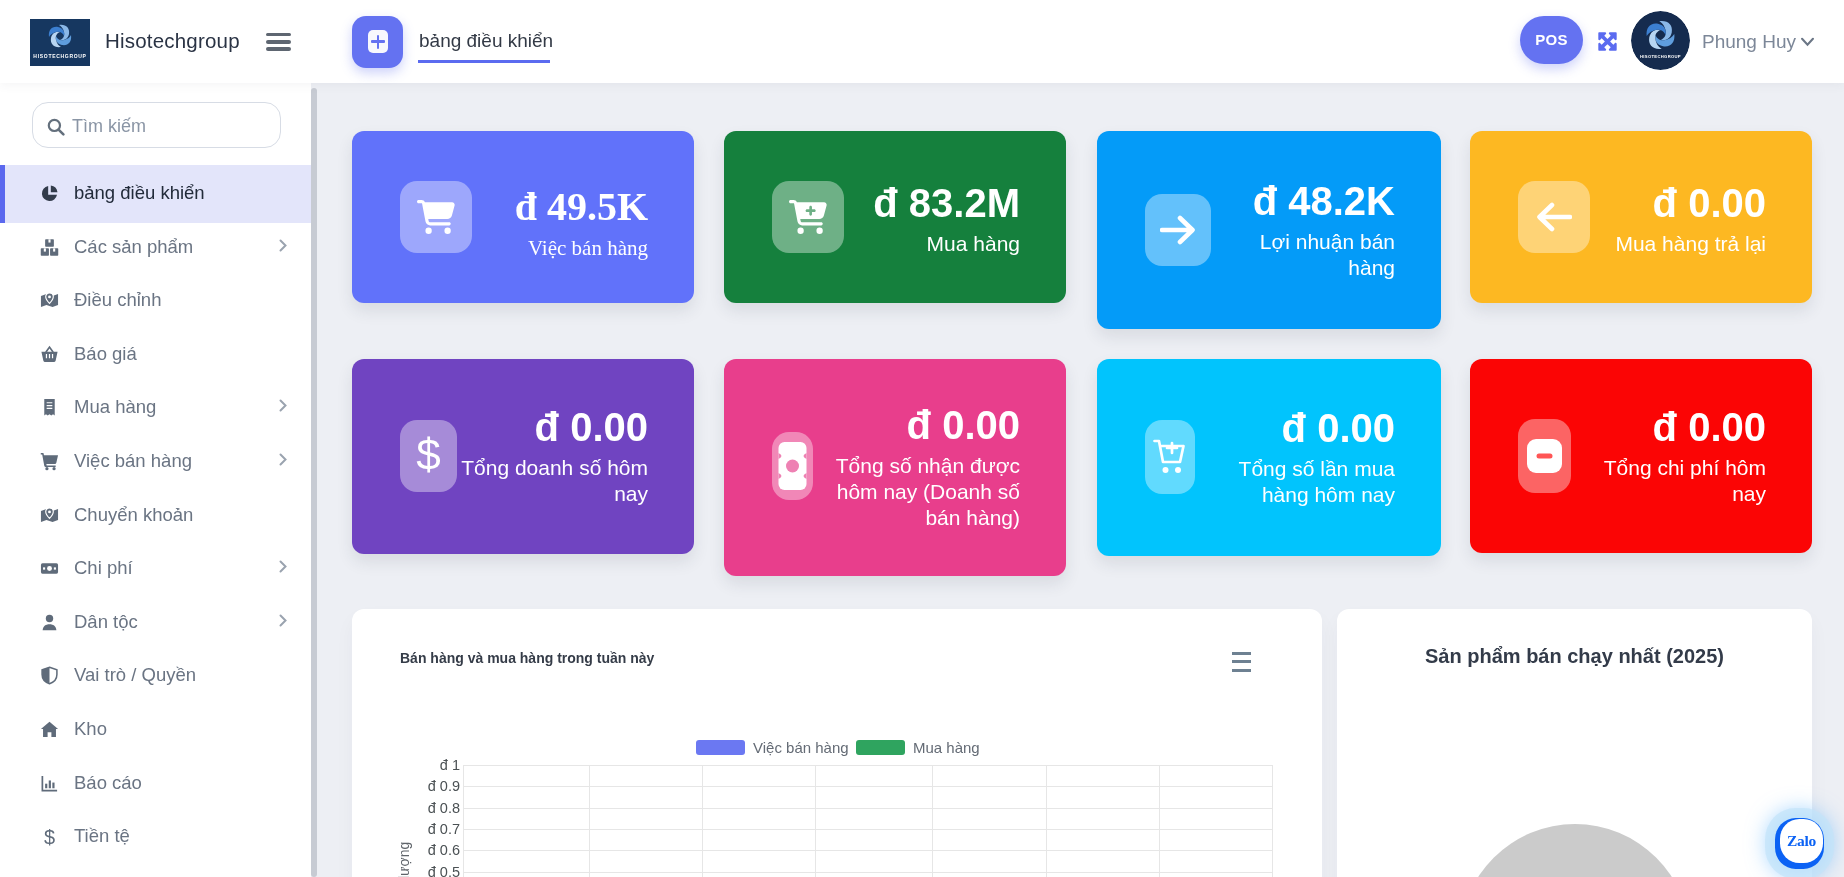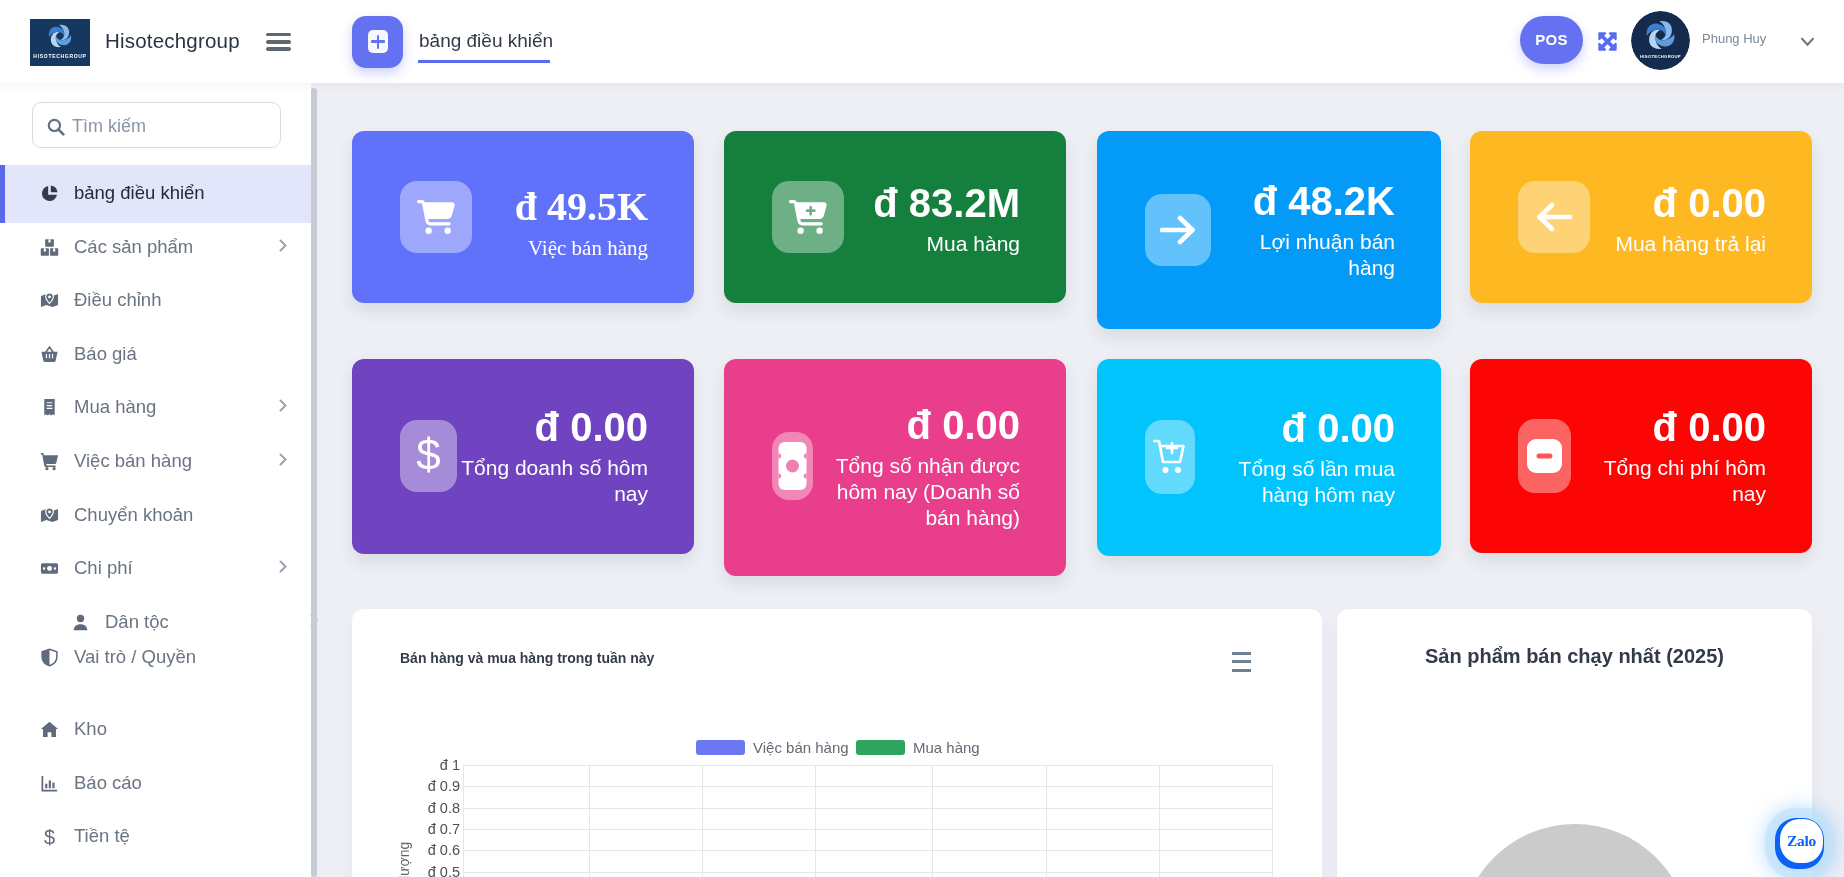--- a/index.html
+++ b/index.html
@@ -15,27 +15,27 @@
 #plusbtn { position:absolute; left:352px; top:16px; width:51px; height:52px; border-radius:14px; background:#6472f1; box-shadow:0 5px 12px rgba(100,114,241,0.32); }
 #plusbtn .inner { position:absolute; left:16px; top:14px; width:20px; height:23px; background:#f7f8fd; border-radius:5px; }
 #plusbtn .inner:before { content:""; position:absolute; left:8.7px; top:4.5px; width:2.6px; height:14px; background:#6472f1; border-radius:1px;}
 #plusbtn .inner:after { content:""; position:absolute; left:3px; top:10.2px; width:14px; height:2.6px; background:#6472f1; border-radius:1px;}
 #pagetitle { position:absolute; left:419px; top:30px; font-size:19px; color:#333a46; }
 #titleline { position:absolute; left:418px; top:60px; width:132px; height:3px; background:#5b6bf0; }
 
 #posbtn { position:absolute; left:1520px; top:16px; width:63px; height:48px; border-radius:24px; background:#6472f1; box-shadow:0 5px 12px rgba(100,114,241,0.32); color:#fff; font-size:15px; font-weight:600; text-align:center; line-height:48px; letter-spacing:0.3px; }
 #fsicon { position:absolute; left:1597px; top:31px; }
 #avatar { position:absolute; left:1631px; top:11px; width:59px; height:59px; border-radius:50%; overflow:hidden; }
-#uname { position:absolute; left:1702px; top:31px; font-size:13px; color:#7c8798; }
+#uname { position:absolute; left:1702px; top:31px; font-size:19px; color:#7c8798; }
 #uchev { position:absolute; left:1800px; top:37px; }
 
 
 #sidebar { position:absolute; left:0; top:83px; width:311px; height:794px; background:#ffffff; z-index:4; }
 #sscroll { position:absolute; left:311px; top:88px; width:6px; height:789px; background:#c7cbd3; border-radius:3px; z-index:4;}
-#search { position:absolute; left:32px; top:19px; width:249px; height:46px; border:1px solid #d7dce5; border-radius:9px; background:#fff; }
+#search { position:absolute; left:32px; top:19px; width:249px; height:46px; border:1px solid #d7dce5; border-radius:16px; background:#fff; }
 #search svg { position:absolute; left:13px; top:14px; }
 #search span { position:absolute; left:39px; top:13px; font-size:18px; color:#8a95a5; }
 
 .mitem { position:absolute; left:0; width:311px; height:46px; }
 .mitem .ic { position:absolute; left:40px; top:13px; width:19px; height:19px; }
 .mitem .lb { position:absolute; left:74px; top:11px; font-size:18.5px; color:#6a7483; }
 .mitem .ch { position:absolute; left:279px; top:14px; }
 .mitem.active { background:#e3e5fa; border-left:5px solid #5b68ee; height:58px; }
 .mitem.active .lb { color:#222b3a; top:17px; left:69px; }
 .mitem.active .ic { left:35px; top:19px; }
@@ -191,31 +191,31 @@
         <rect x="1" y="4.6" width="18" height="10.8" rx="1.6"></rect>
         <circle cx="10" cy="10" r="2.6" fill="#fff"></circle>
         <rect x="3.2" y="8.8" width="2.2" height="2.4" fill="#fff"></rect>
         <rect x="14.6" y="8.8" width="2.2" height="2.4" fill="#fff"></rect>
       </svg>
     <div class="lb">Chi phí</div>
     <svg class="ch" width="8" height="13" viewBox="0 0 8 13">
         <path d="M1.5 1.5 L6.5 6.5 L1.5 11.5" stroke="#9aa3af" stroke-width="2" fill="none" stroke-linecap="round"></path>
       </svg>
   </div>
-  <div class="mitem" style="top:517px;margin-left:31px;">
+  <div class="mitem" style="top:517px;">
     <svg class="ic" viewBox="0 0 20 20" fill="#5f6b7a">
         <circle cx="10" cy="5.8" r="3.9"></circle>
         <path d="M2.8 18.2 c0-4.2 3.2-6.4 7.2-6.4 s7.2 2.2 7.2 6.4 z"></path>
       </svg>
     <div class="lb">Dân tộc</div>
     <svg class="ch" width="8" height="13" viewBox="0 0 8 13">
         <path d="M1.5 1.5 L6.5 6.5 L1.5 11.5" stroke="#9aa3af" stroke-width="2" fill="none" stroke-linecap="round"></path>
       </svg>
   </div>
-  <div class="mitem" style="top:552px;">
+  <div class="mitem" style="top:570px;">
     <svg class="ic" viewBox="0 0 20 20" fill="#5f6b7a">
         <path d="M10 1.3 L17.8 4 V9 c0 4.9-3.3 8.2-7.8 9.7 C5.5 17.2 2.2 13.9 2.2 9 V4 z" fill="none" stroke="#5f6b7a" stroke-width="1.6"></path>
         <path d="M10 1.3 L2.2 4 V9 c0 4.9 3.3 8.2 7.8 9.7 z"></path>
       </svg>
     <div class="lb">Vai trò / Quyền</div>
   </div>
   <div class="mitem" style="top:624px;">
     <svg class="ic" viewBox="0 0 20 20" fill="#5f6b7a">
         <path d="M10 1.8 L19 9.6 H16.8 V18 H12 V12.8 H8 V18 H3.2 V9.6 H1 z"></path>
       </svg>

